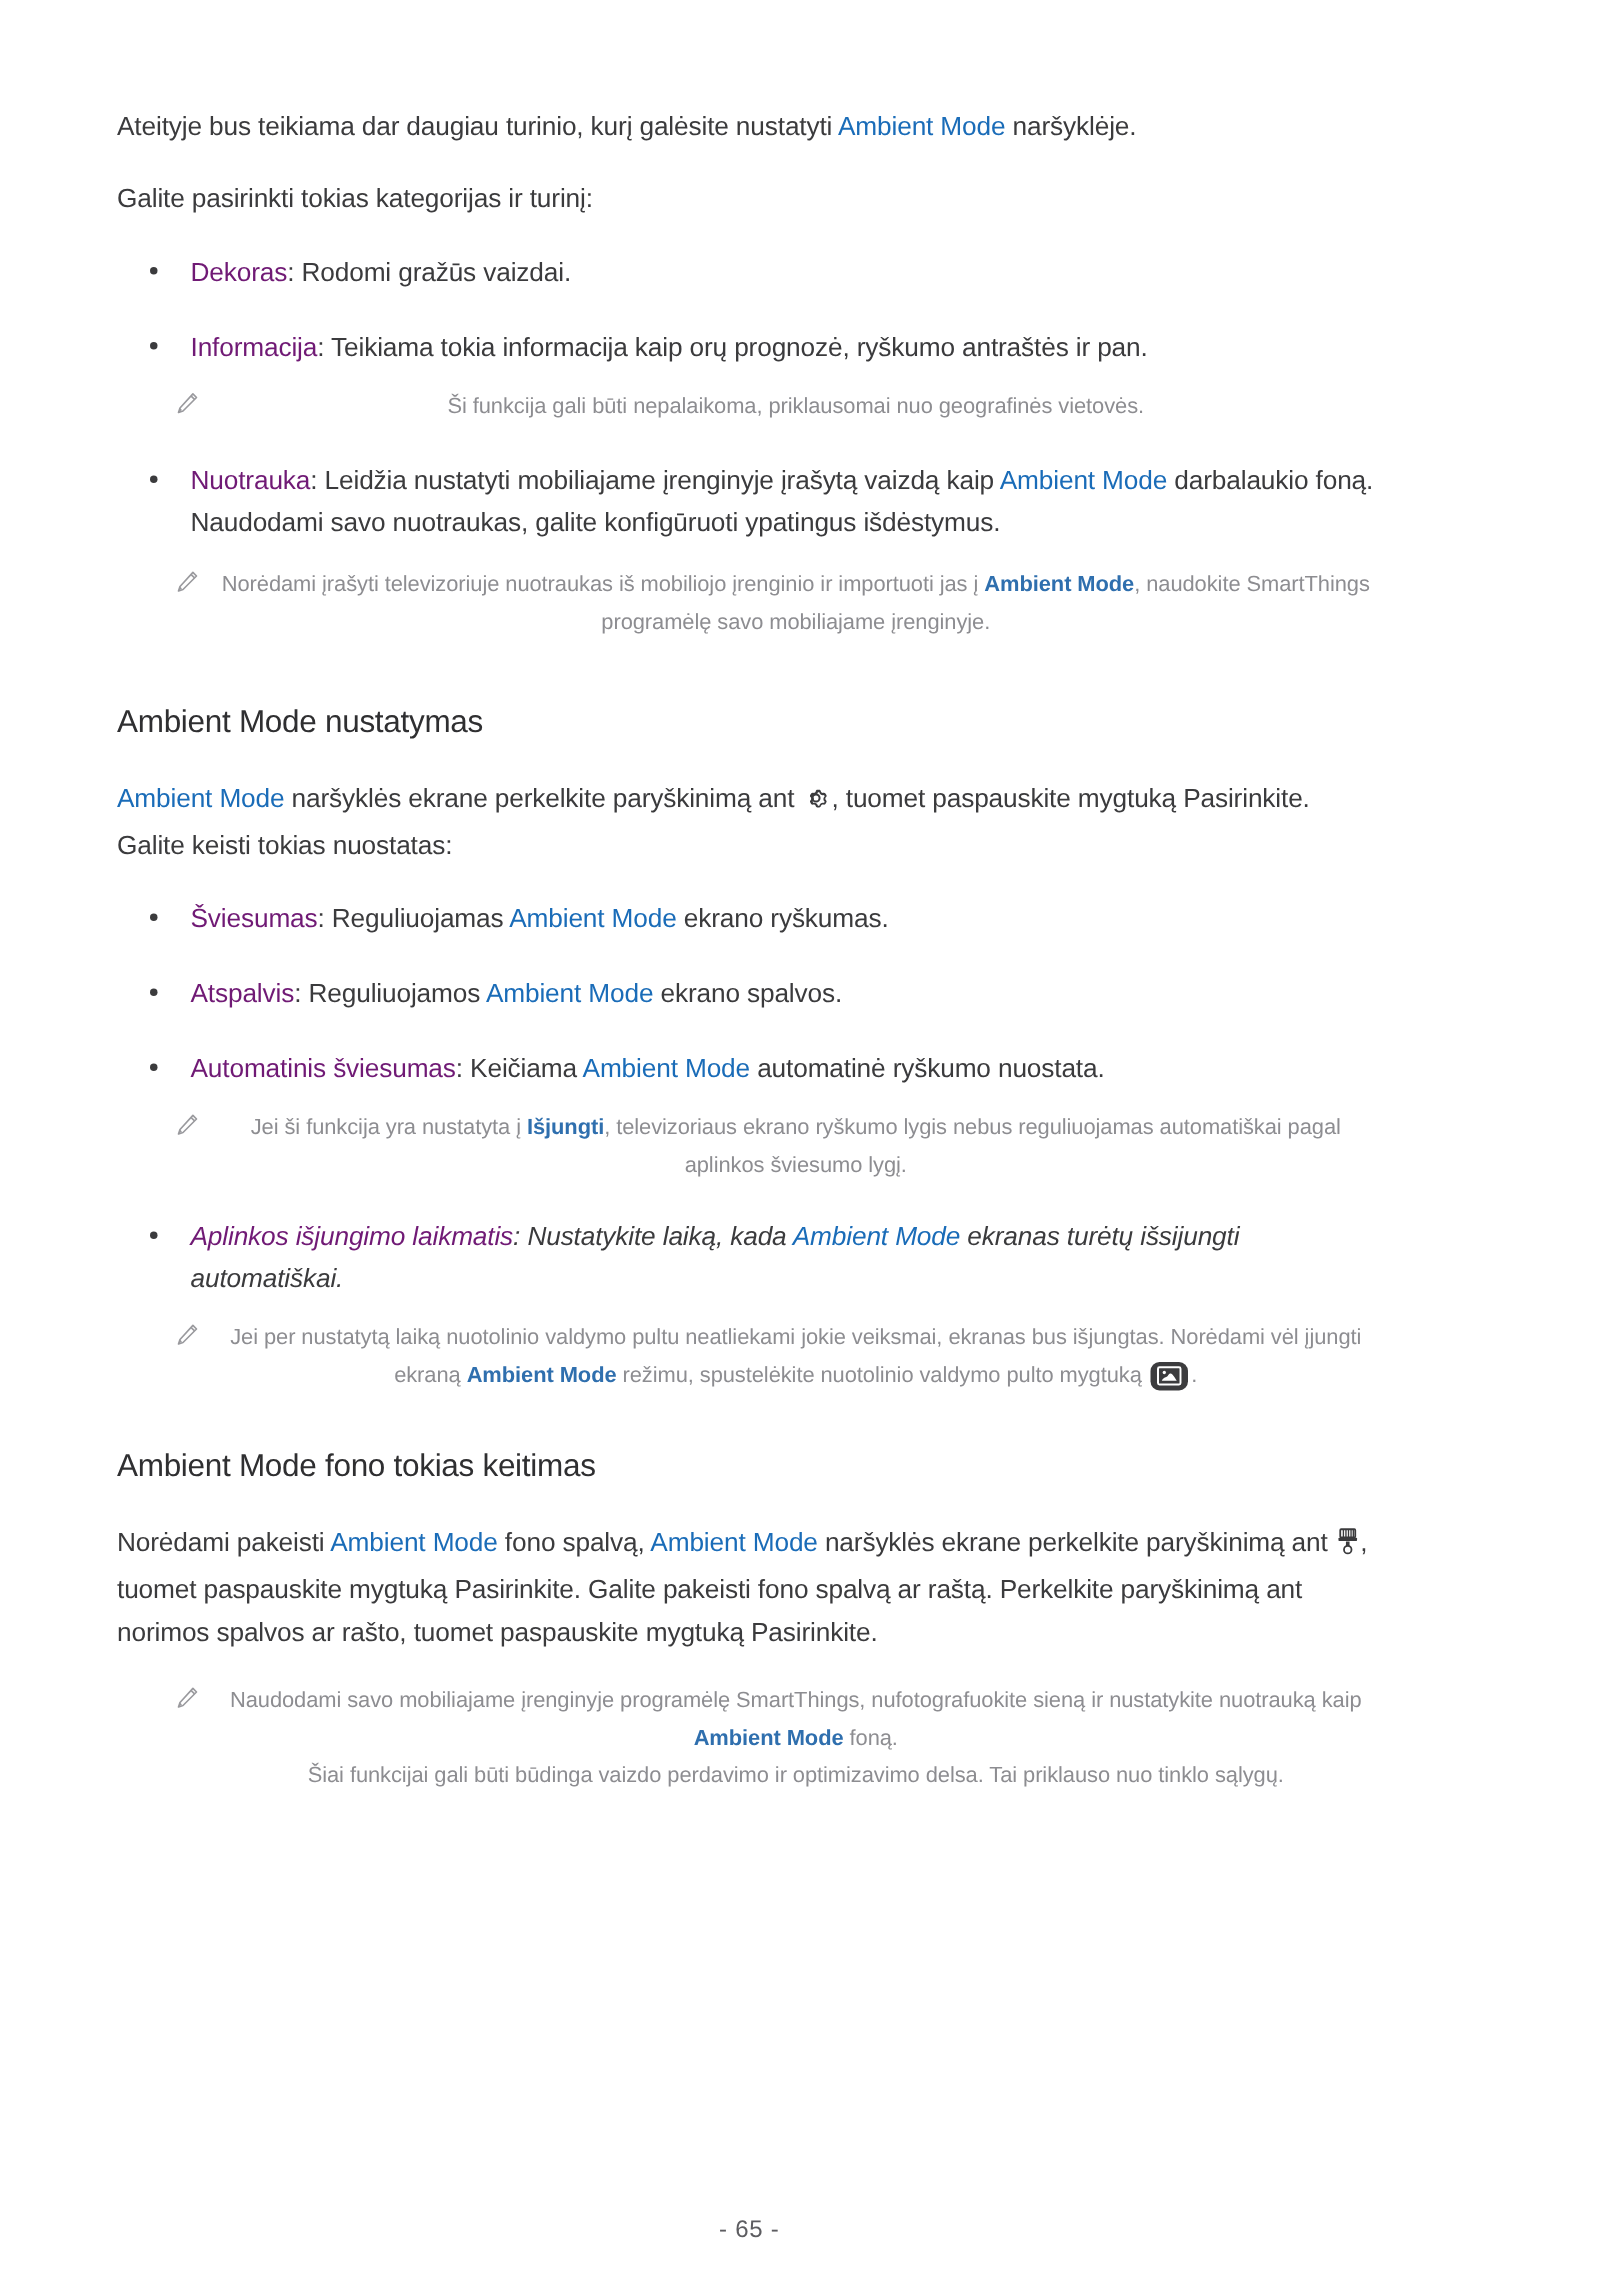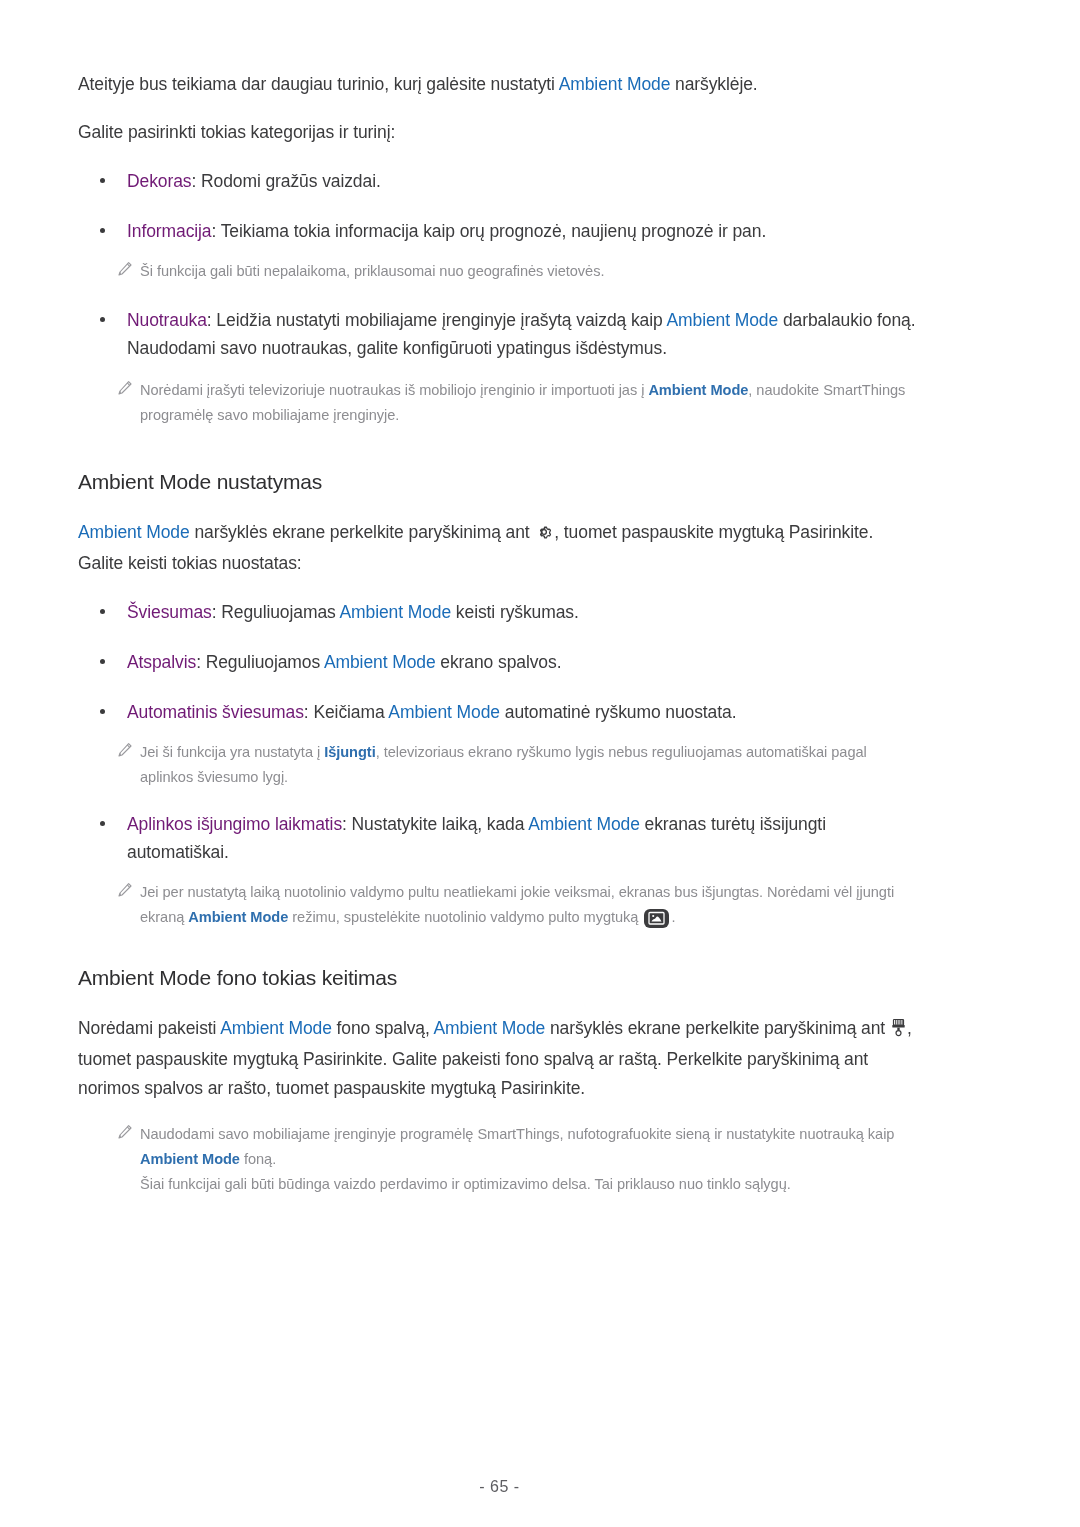--- a/index.html
+++ b/index.html
@@ -59,20 +59,21 @@
 
   
   .note {
     position: relative;
     padding-left: 62px;
     font-size: 14.6px;
     line-height: 1.72;
     color: #8d8d91;
     margin: 0 0 20px 0;
     letter-spacing: -0.05px;
+    text-align: center;
   }
   .note .blue-b { color: #2f6fae; font-weight: bold; }
   .note-ico {
     position: absolute;
     left: 38px;
     top: 2px;
     width: 17px;
     height: 17px;
   }
 
@@ -123,21 +124,21 @@
 
   <p class="para"><span>Ateityje bus teikiama dar daugiau turinio, kurį galėsite nustatyti </span><span class="blue">Ambient Mode</span><span> naršyklėje.</span></p>
 
   <p class="para">Galite pasirinkti tokias kategorijas ir turinį:</p>
 
   <div class="bullet">
     <span class="dot"></span><span class="term">Dekoras</span><span>: Rodomi gražūs vaizdai.</span>
   </div>
 
   <div class="bullet" style="margin-bottom:14px;">
-    <span class="dot"></span><span class="term">Informacija</span><span>: Teikiama tokia informacija kaip orų prognozė, naujienų prognozė ir pan.</span>
+    <span class="dot"></span><span class="term">Informacija</span><span>: Teikiama tokia informacija kaip orų prognozė, ryškumo antraštės ir pan.</span>
   </div>
 
   <div class="note" style="margin-bottom:22px;">
     <span class="note-ico">
       <svg width="17" height="17" viewBox="0 0 17 17">
         <path d="M12.6 1.6 L15.0 4.0 L6.0 13.0 L3.0 14.0 L4.0 11.0 Z" fill="#ffffff" stroke="#9a9a9e" stroke-width="1.1" stroke-linejoin="round"></path>
         <path d="M11.3 2.9 L13.7 5.3" stroke="#9a9a9e" stroke-width="1.1"></path>
         <path d="M3.0 14.0 L4.0 11.0 L5.3 12.3 Z" fill="#9a9a9e"></path>
       </svg>
     </span>
@@ -161,21 +162,21 @@
 
   <h2 class="section first">Ambient Mode nustatymas</h2>
 
   <p class="para"><span class="blue">Ambient Mode</span><span> naršyklės ekrane perkelkite paryškinimą ant </span><span class="inline-ico">
       <svg width="18" height="18" viewBox="0 0 20 20">
         <path fill="#3b3b3d" d="M10 6.6a3.4 3.4 0 1 0 0 6.8 3.4 3.4 0 0 0 0-6.8zm0 5.3a1.9 1.9 0 1 1 0-3.8 1.9 1.9 0 0 1 0 3.8z"></path>
         <path fill="#3b3b3d" d="M17.4 11.6l-.1-.1c-.5-.4-.5-1.6 0-2l.1-.1c.5-.4.6-1.1.3-1.6l-.7-1.2c-.3-.5-1-.7-1.6-.5l-.1.1c-.6.2-1.6-.4-1.7-1v-.2c-.1-.6-.6-1.1-1.2-1.1h-1.4c-.6 0-1.1.5-1.2 1.1v.2c-.1.6-1.1 1.2-1.7 1l-.1-.1c-.6-.2-1.3 0-1.6.5l-.7 1.2c-.3.5-.2 1.2.3 1.6l.1.1c.5.4.5 1.6 0 2l-.1.1c-.5.4-.6 1.1-.3 1.6l.7 1.2c.3.5 1 .7 1.6.5l.1-.1c.6-.2 1.6.4 1.7 1v.2c.1.6.6 1.1 1.2 1.1h1.4c.6 0 1.1-.5 1.2-1.1v-.2c.1-.6 1.1-1.2 1.7-1l.1.1c.6.2 1.3 0 1.6-.5l.7-1.2c.3-.5.2-1.2-.3-1.6zm-1.5 2.1l-.1-.1c-1.3-.5-3 .5-3.3 1.9v.2h-1.1v-.2c-.3-1.4-2-2.4-3.3-1.9l-.1.1-.5-1 .1-.1c1.1-.9 1.1-2.9 0-3.8l-.1-.1.5-1 .1.1c1.3.5 3-.5 3.3-1.9v-.2h1.1v.2c.3 1.4 2 2.4 3.3 1.9l.1-.1.5 1-.1.1c-1.1.9-1.1 2.9 0 3.8l.1.1z"></path>
       </svg></span><span>, tuomet paspauskite mygtuką Pasirinkite. Galite keisti tokias nuostatas:</span></p>
 
   <div class="bullet">
-    <span class="dot"></span><span class="term">Šviesumas</span><span>: Reguliuojamas </span><span class="blue">Ambient Mode</span><span> keisti ryškumas.</span>
+    <span class="dot"></span><span class="term">Šviesumas</span><span>: Reguliuojamas </span><span class="blue">Ambient Mode</span><span> ekrano ryškumas.</span>
   </div>
 
   <div class="bullet">
     <span class="dot"></span><span class="term">Atspalvis</span><span>: Reguliuojamos </span><span class="blue">Ambient Mode</span><span> ekrano spalvos.</span>
   </div>
 
   <div class="bullet" style="margin-bottom:14px;">
     <span class="dot"></span><span class="term">Automatinis šviesumas</span><span>: Keičiama </span><span class="blue">Ambient Mode</span><span> automatinė ryškumo nuostata.</span>
   </div>
 
@@ -183,21 +184,21 @@
     <span class="note-ico">
       <svg width="17" height="17" viewBox="0 0 17 17">
         <path d="M12.6 1.6 L15.0 4.0 L6.0 13.0 L3.0 14.0 L4.0 11.0 Z" fill="#ffffff" stroke="#9a9a9e" stroke-width="1.1" stroke-linejoin="round"></path>
         <path d="M11.3 2.9 L13.7 5.3" stroke="#9a9a9e" stroke-width="1.1"></path>
         <path d="M3.0 14.0 L4.0 11.0 L5.3 12.3 Z" fill="#9a9a9e"></path>
       </svg>
     </span>
     <span>Jei ši funkcija yra nustatyta į </span><span class="blue-b">Išjungti</span><span>, televizoriaus ekrano ryškumo lygis nebus reguliuojamas automatiškai pagal aplinkos šviesumo lygį.</span>
   </div>
 
-  <div class="bullet" style="margin-bottom:14px;">
+  <div class="bullet" style="margin-bottom:14px;font-style:italic;">
     <span class="dot"></span><span class="term">Aplinkos išjungimo laikmatis</span><span>: Nustatykite laiką, kada </span><span class="blue">Ambient Mode</span><span> ekranas turėtų išsijungti automatiškai.</span>
   </div>
 
   <div class="note">
     <span class="note-ico">
       <svg width="17" height="17" viewBox="0 0 17 17">
         <path d="M12.6 1.6 L15.0 4.0 L6.0 13.0 L3.0 14.0 L4.0 11.0 Z" fill="#ffffff" stroke="#9a9a9e" stroke-width="1.1" stroke-linejoin="round"></path>
         <path d="M11.3 2.9 L13.7 5.3" stroke="#9a9a9e" stroke-width="1.1"></path>
         <path d="M3.0 14.0 L4.0 11.0 L5.3 12.3 Z" fill="#9a9a9e"></path>
       </svg>

